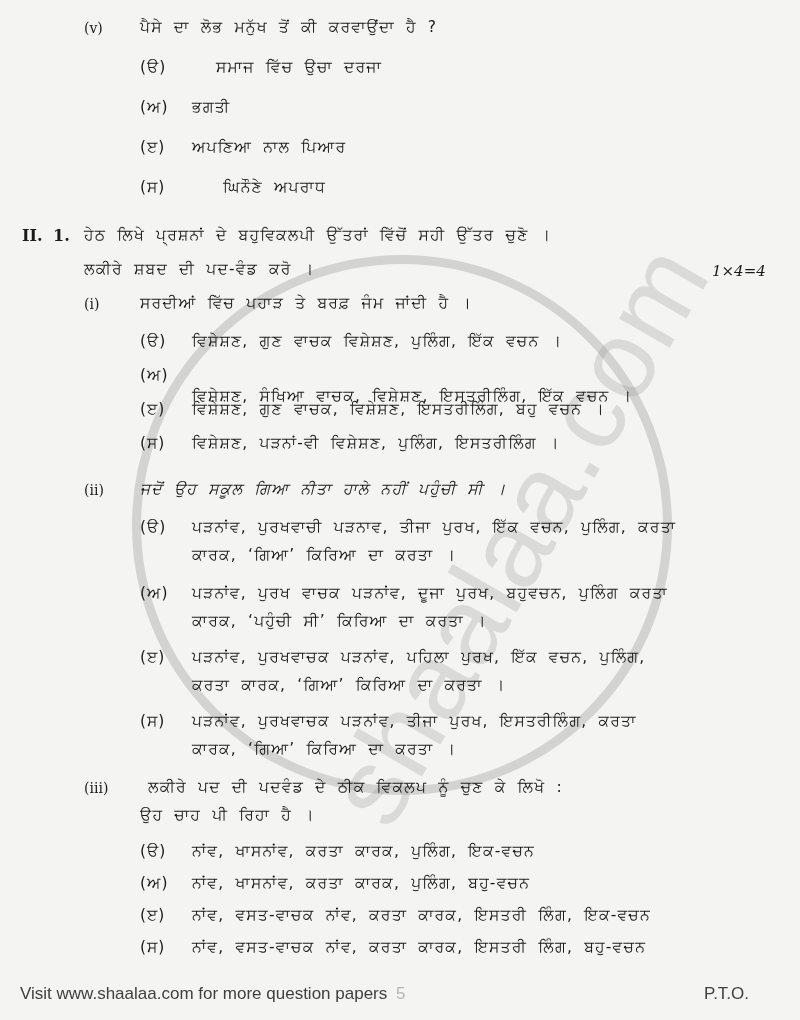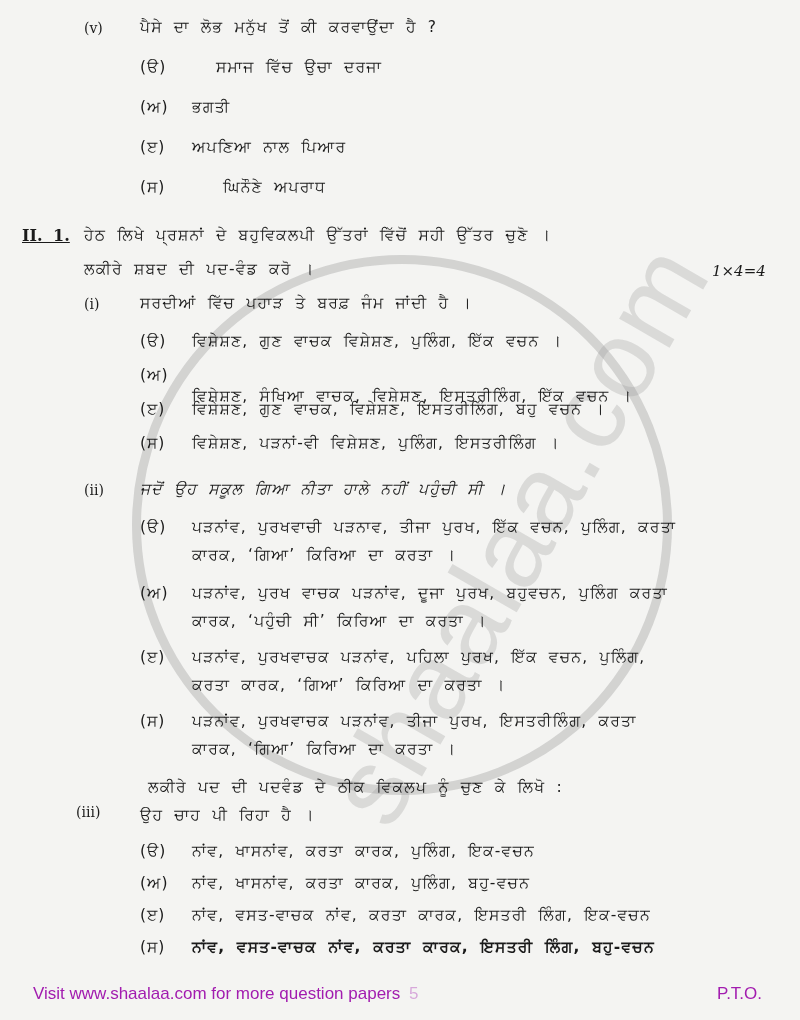--- a/index.html
+++ b/index.html
@@ -7,23 +7,23 @@
       width: 800px; height: 1020px; overflow: hidden;
       background: #f4f4f2;
       font-family: "DejaVu Sans", sans-serif;
       color: #1a1a1a;
       position: relative;
     }
     .page { position: absolute; inset: 0; }
     .line { position: absolute; font-size: 15.5px; white-space: nowrap; letter-spacing: 1.2px; word-spacing: 5px; }
     .roman { font-family: "DejaVu Serif", serif; font-size: 14px; letter-spacing: 0; word-spacing: 0; }
     .opt-label { position: absolute; font-size: 15.5px; letter-spacing: 1px; }
-    .bold { font-weight: bold; font-family: "DejaVu Serif", serif; font-size: 16px; letter-spacing: 0; text-decoration: underline; }
+    .bold { font-weight: bold; font-family: "DejaVu Serif", serif; font-size: 16px; letter-spacing: 0; }
     .marks { position: absolute; font-family: "DejaVu Serif", serif; font-style: italic; font-size: 15px; }
-    .footer { position: absolute; font-family: "Liberation Sans", sans-serif; font-size: 17px; color: #a21caf; margin-left: 13px; }
+    .footer { position: absolute; font-family: "Liberation Sans", sans-serif; font-size: 17px; color: #404040; }
     .watermark { position: absolute; left: 132px; top: 255px; width: 540px; height: 540px; border-radius: 50%; border: 9px solid rgba(150,150,150,0.35); box-sizing: border-box; pointer-events: none; }
     .watermark-text { position: absolute; left: 195px; top: 470px; font-family: "Liberation Sans", sans-serif; font-size: 110px; color: rgba(150,150,150,0.28); transform: rotate(-60deg); transform-origin: center; letter-spacing: 2px; pointer-events: none; }
   </style>
 </head>
 <body>
 
 <div class="page">
 
   <div class="watermark"></div>
   <div class="watermark-text">shaalaa.com</div>
@@ -75,32 +75,32 @@
   <span class="line" style="left:192px; top:612px;">ਕਾਰਕ, ‘ਪਹੁੰਚੀ ਸੀ’ ਕਿਰਿਆ ਦਾ ਕਰਤਾ ।</span>
 
   <span class="opt-label" style="left:140px; top:648px;">(ੲ)</span>
   <span class="line" style="left:192px; top:648px;">ਪੜਨਾਂਵ, ਪੁਰਖਵਾਚਕ ਪੜਨਾਂਵ, ਪਹਿਲਾ ਪੁਰਖ, ਇੱਕ ਵਚਨ, ਪੁਲਿੰਗ,</span>
   <span class="line" style="left:192px; top:676px;text-align:center;">ਕਰਤਾ ਕਾਰਕ, ‘ਗਿਆ’ ਕਿਰਿਆ ਦਾ ਕਰਤਾ ।</span>
 
   <span class="opt-label" style="left:140px; top:712px;">(ਸ)</span>
   <span class="line" style="left:192px; top:712px;">ਪੜਨਾਂਵ, ਪੁਰਖਵਾਚਕ ਪੜਨਾਂਵ, ਤੀਜਾ ਪੁਰਖ, ਇਸਤਰੀਲਿੰਗ, ਕਰਤਾ</span>
   <span class="line" style="left:192px; top:740px;">ਕਾਰਕ, ‘ਗਿਆ’ ਕਿਰਿਆ ਦਾ ਕਰਤਾ ।</span>
 
-  <span class="line roman" style="left:76px; top:780px;margin-top:24px;">(iii)</span>
+  <span class="line roman" style="left:84px; top:780px;">(iii)</span>
   <span class="line" style="left:148px; top:778px;">ਲਕੀਰੇ ਪਦ ਦੀ ਪਦਵੰਡ ਦੇ ਠੀਕ ਵਿਕਲਪ ਨੂੰ ਚੁਣ ਕੇ ਲਿਖੋ :</span>
   <span class="line" style="left:140px; top:806px;">ਉਹ ਚਾਹ ਪੀ ਰਿਹਾ ਹੈ ।</span>
 
   <span class="opt-label" style="left:140px; top:842px;">(ੳ)</span>
   <span class="line" style="left:192px; top:842px;">ਨਾਂਵ, ਖਾਸਨਾਂਵ, ਕਰਤਾ ਕਾਰਕ, ਪੁਲਿੰਗ, ਇਕ-ਵਚਨ</span>
 
   <span class="opt-label" style="left:140px; top:874px;">(ਅ)</span>
   <span class="line" style="left:192px; top:874px;">ਨਾਂਵ, ਖਾਸਨਾਂਵ, ਕਰਤਾ ਕਾਰਕ, ਪੁਲਿੰਗ, ਬਹੁ-ਵਚਨ</span>
 
   <span class="opt-label" style="left:140px; top:906px;">(ੲ)</span>
   <span class="line" style="left:192px; top:906px;">ਨਾਂਵ, ਵਸਤ-ਵਾਚਕ ਨਾਂਵ, ਕਰਤਾ ਕਾਰਕ, ਇਸਤਰੀ ਲਿੰਗ, ਇਕ-ਵਚਨ</span>
 
   <span class="opt-label" style="left:140px; top:938px;">(ਸ)</span>
-  <span class="line" style="left:192px; top:938px;font-weight:bold;">ਨਾਂਵ, ਵਸਤ-ਵਾਚਕ ਨਾਂਵ, ਕਰਤਾ ਕਾਰਕ, ਇਸਤਰੀ ਲਿੰਗ, ਬਹੁ-ਵਚਨ</span>
+  <span class="line" style="left:192px; top:938px;">ਨਾਂਵ, ਵਸਤ-ਵਾਚਕ ਨਾਂਵ, ਕਰਤਾ ਕਾਰਕ, ਇਸਤਰੀ ਲਿੰਗ, ਬਹੁ-ਵਚਨ</span>
 
   <span class="footer" style="left:20px; top:984px;">Visit www.shaalaa.com for more question papers</span>
   <span class="footer" style="left:396px; top:984px; opacity:0.35;">5</span>
   <span class="footer" style="left:704px; top:984px;">P.T.O.</span>
 </div>
 
 </body></html>

